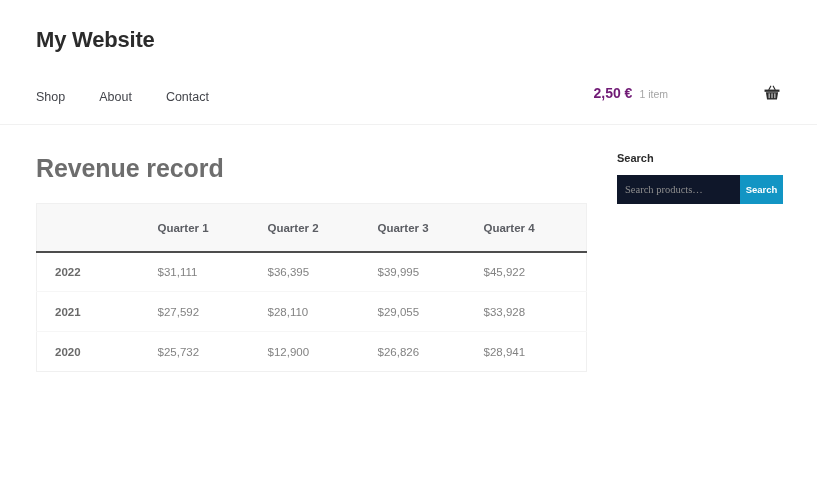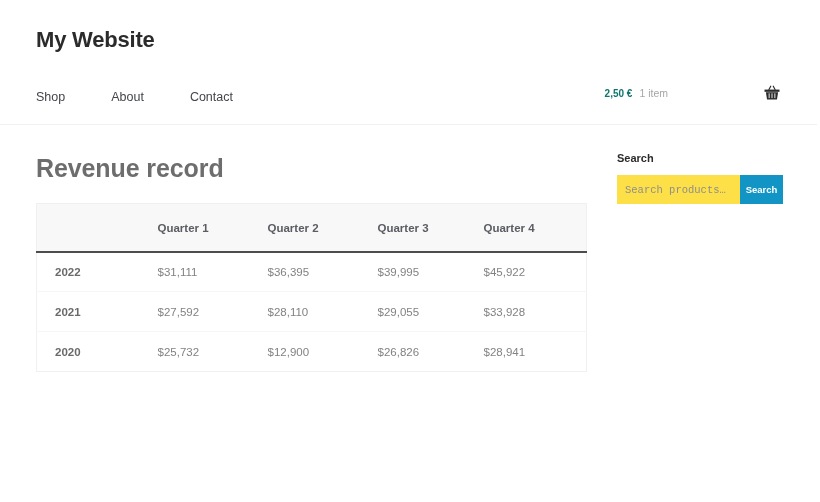--- a/index.html
+++ b/index.html
@@ -35,21 +35,21 @@
     font-weight: bold;
     color: #2b2b2b;
     letter-spacing: -0.2px;
     line-height: 28px;
   }
   .main-nav {
     position: absolute;
     left: 36px; top: 88px;
     display: flex;
     align-items: center;
-    gap: 46px;
+    gap: 34px;
     justify-content: center;
   }
   .nav-link {
     font-size: 12.5px;
     color: #43454b;
     text-decoration: none;
     line-height: 18px;
     white-space: nowrap;
   }
   .cart-area {
@@ -62,22 +62,22 @@
     justify-content: flex-end;
   }
   .cart-text {
     display: flex;
     align-items: baseline;
     gap: 7px;
     margin-right: 95px;
     white-space: nowrap;
   }
   .cart-amount {
-    font-size: 10px;
-    color: #0f766e;
+    font-size: 14px;
+    color: #701a75;
     font-weight: bold;
   }
   .cart-count {
     font-size: 10.5px;
     color: #a5a5a5;
   }
   .cart-icon {
     width: 18px; height: 18px;
     display: block;
     flex: none;
@@ -166,22 +166,22 @@
     display: flex;
     align-items: stretch;
     height: 29px;
     width: 166px;
   }
   .search-input {
     flex: 1 1 auto;
     min-width: 0;
     border: none;
     outline: none;
-    background: #fde047;
-    font-family: Liberation Mono, monospace;
+    background: #0f172a;
+    font-family: Liberation Serif, serif;
     font-size: 10.5px;
     color: #6f6f6f;
     padding: 0 8px;
     height: 29px;
     border-radius: 0;
   }
   .search-input::placeholder {
     color: #8e8e8e;
     opacity: 1;
   }

